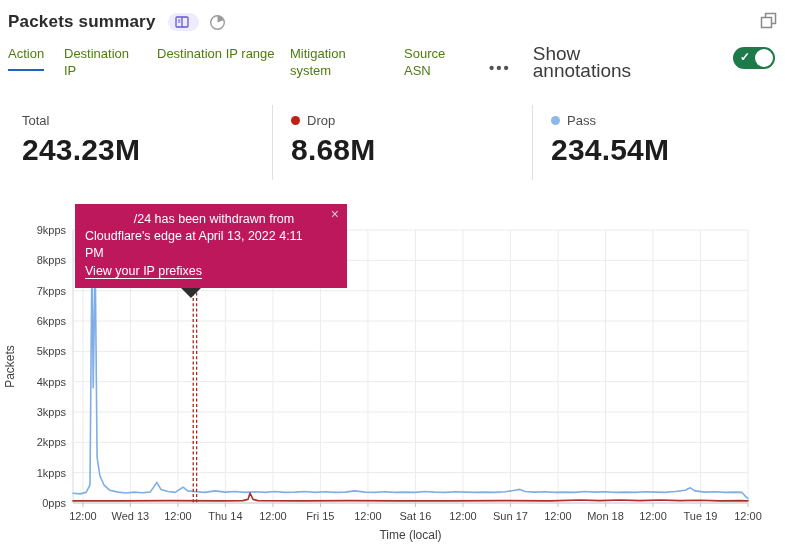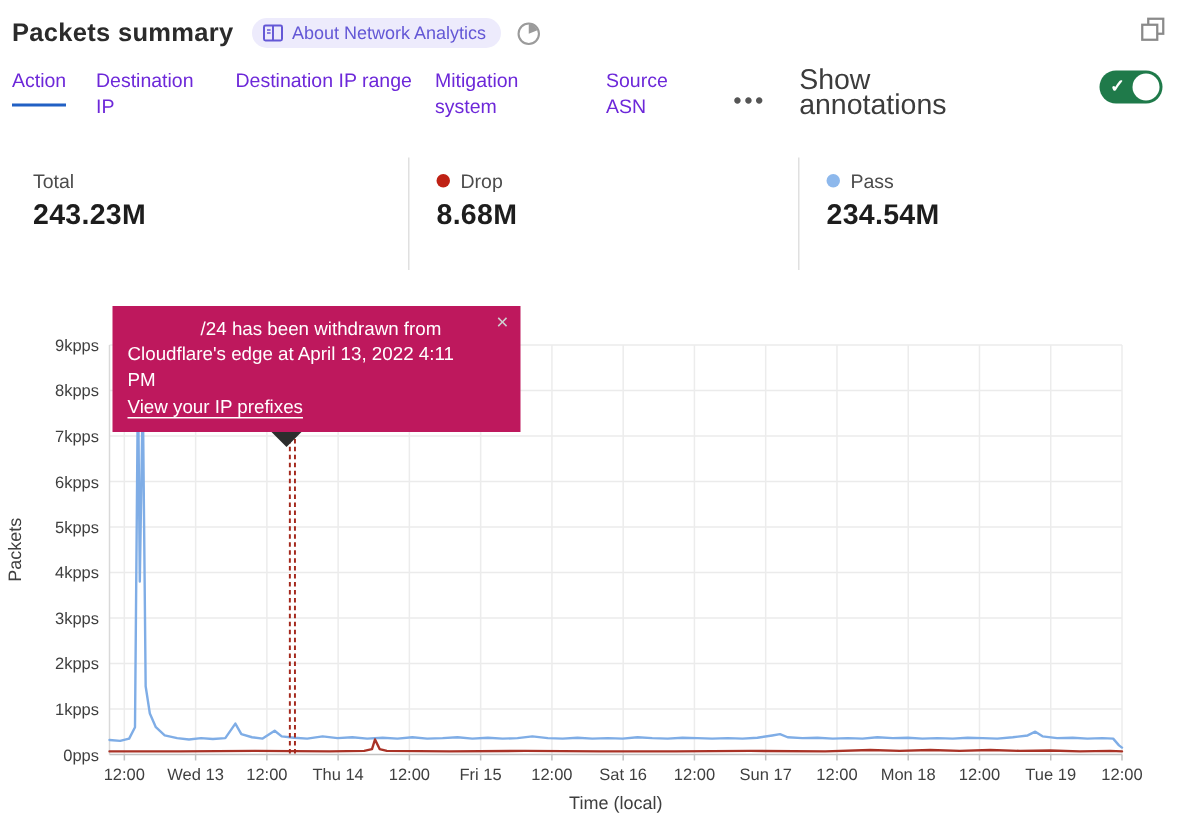--- a/index.html
+++ b/index.html
@@ -10,37 +10,37 @@
   .header { position:absolute; left:8px; top:8px; right:8px; height:28px; display:flex; align-items:center; }
   .title { font-size:17px; font-weight:700; color:#2b2b2b; letter-spacing:.2px; }
   .badge { display:flex; align-items:center; gap:6px; margin-left:12px; background:#edebfc; color:#6458d6;
            border-radius:10px; padding:3px 10px 3px 7px; font-size:12px; cursor:pointer; }
   .badge svg { display:block; }
   .clock-btn { margin-left:10px; cursor:pointer; display:flex; align-items:flex-start; }
   .expand-btn { margin-left:auto; cursor:pointer; }
 
   
   .tabbar { position:absolute; left:8px; top:45px; right:10px; display:flex; align-items:flex-start; }
-  .tab { font-size:13px; color:#6d28d9; line-height:17px; cursor:pointer; }
+  .tab { font-size:13px; color:#4d7c0f; line-height:17px; cursor:pointer; }
   .tab .lbl { display:inline-block; padding-bottom:7px; }
   .tab.active .lbl { border-bottom:2px solid #2160c4; }
   .more-tabs { font-size:15px; color:#555; letter-spacing:2px; font-weight:700; cursor:pointer; margin-top:14px; }
   .annot-label { font-size:19px; color:#3c3c3c; line-height:17px; width:84px; margin-left:22px; }
   .toggle { margin-left:auto; margin-top:2px; width:42px; height:22px; border-radius:11px; background:#1f7a4a;
             position:relative; cursor:pointer; flex:none; }
   .toggle .check { position:absolute; left:7px; top:3px; color:#fff; font-size:12px; font-weight:700; }
   .toggle .knob { position:absolute; right:2px; top:2px; width:18px; height:18px; border-radius:50%; background:#fff; }
 
   
   .stats { position:absolute; left:12px; top:105px; width:785px; height:75px; display:flex; }
   .stat { width:260px; padding:6px 0 0 10px; position:relative; }
   .stat + .stat { border-left:1px solid #e0e0e0; padding-left:18px; }
   .stat .labelrow { display:flex; align-items:center; gap:7px; font-size:13px; color:#4c4c4c; height:18px; }
   .stat .dot { width:9px; height:9px; border-radius:50%; flex:none; }
-  .stat .value { margin-top:4px; font-size:19px; font-weight:600; color:#1d1d1d; letter-spacing:.2px; }
+  .stat .value { margin-top:4px; font-size:30px; font-weight:600; color:#1d1d1d; letter-spacing:.2px; }
 
   
   .chart-wrap { position:absolute; left:0; top:200px; width:785px; height:352px; }
   svg text { font-family:"Liberation Sans", sans-serif; }
 
   
   .tooltip { position:absolute; left:75px; top:204px; width:272px; background:#be185d; color:#fff;
              padding:7px 24px 8px 10px; font-size:12.5px; line-height:17px; z-index:5; }
   .tooltip .l1 { text-align:center; padding-left:20px; }
   .tooltip .link { display:inline-block; text-decoration:underline; text-underline-offset:3px; cursor:pointer; margin-top:1px; }
@@ -55,21 +55,20 @@
 
   <div class="header">
     <span class="title">Packets summary</span>
     <span class="badge">
       <svg width="14" height="12" viewBox="0 0 14 12">
         <rect x="1" y="1" width="12" height="10" rx="1" fill="none" stroke="#6458d6" stroke-width="1.3"></rect>
         <line x1="7" y1="1" x2="7" y2="11" stroke="#6458d6" stroke-width="1.3"></line>
         <line x1="3" y1="4" x2="5.4" y2="4" stroke="#6458d6" stroke-width="1"></line>
         <line x1="3" y1="6" x2="5.4" y2="6" stroke="#6458d6" stroke-width="1"></line>
       </svg>
-      <span>About Network Analytics</span>
     </span>
     <span class="clock-btn">
       <svg width="17" height="17" viewBox="0 0 17 17">
         <circle cx="8.5" cy="8.5" r="6.8" fill="none" stroke="#9b9b9b" stroke-width="1.4"></circle>
         <path d="M8.5 8.5 L8.5 2 A6.5 6.5 0 0 1 14.3 6.2 Z" fill="#9b9b9b"></path>
       </svg>
     </span>
     <span class="expand-btn">
       <svg width="17" height="17" viewBox="0 0 17 17">
         <rect x="5.5" y="1.5" width="10" height="10" fill="none" stroke="#8a8a8a" stroke-width="1.5"></rect>

